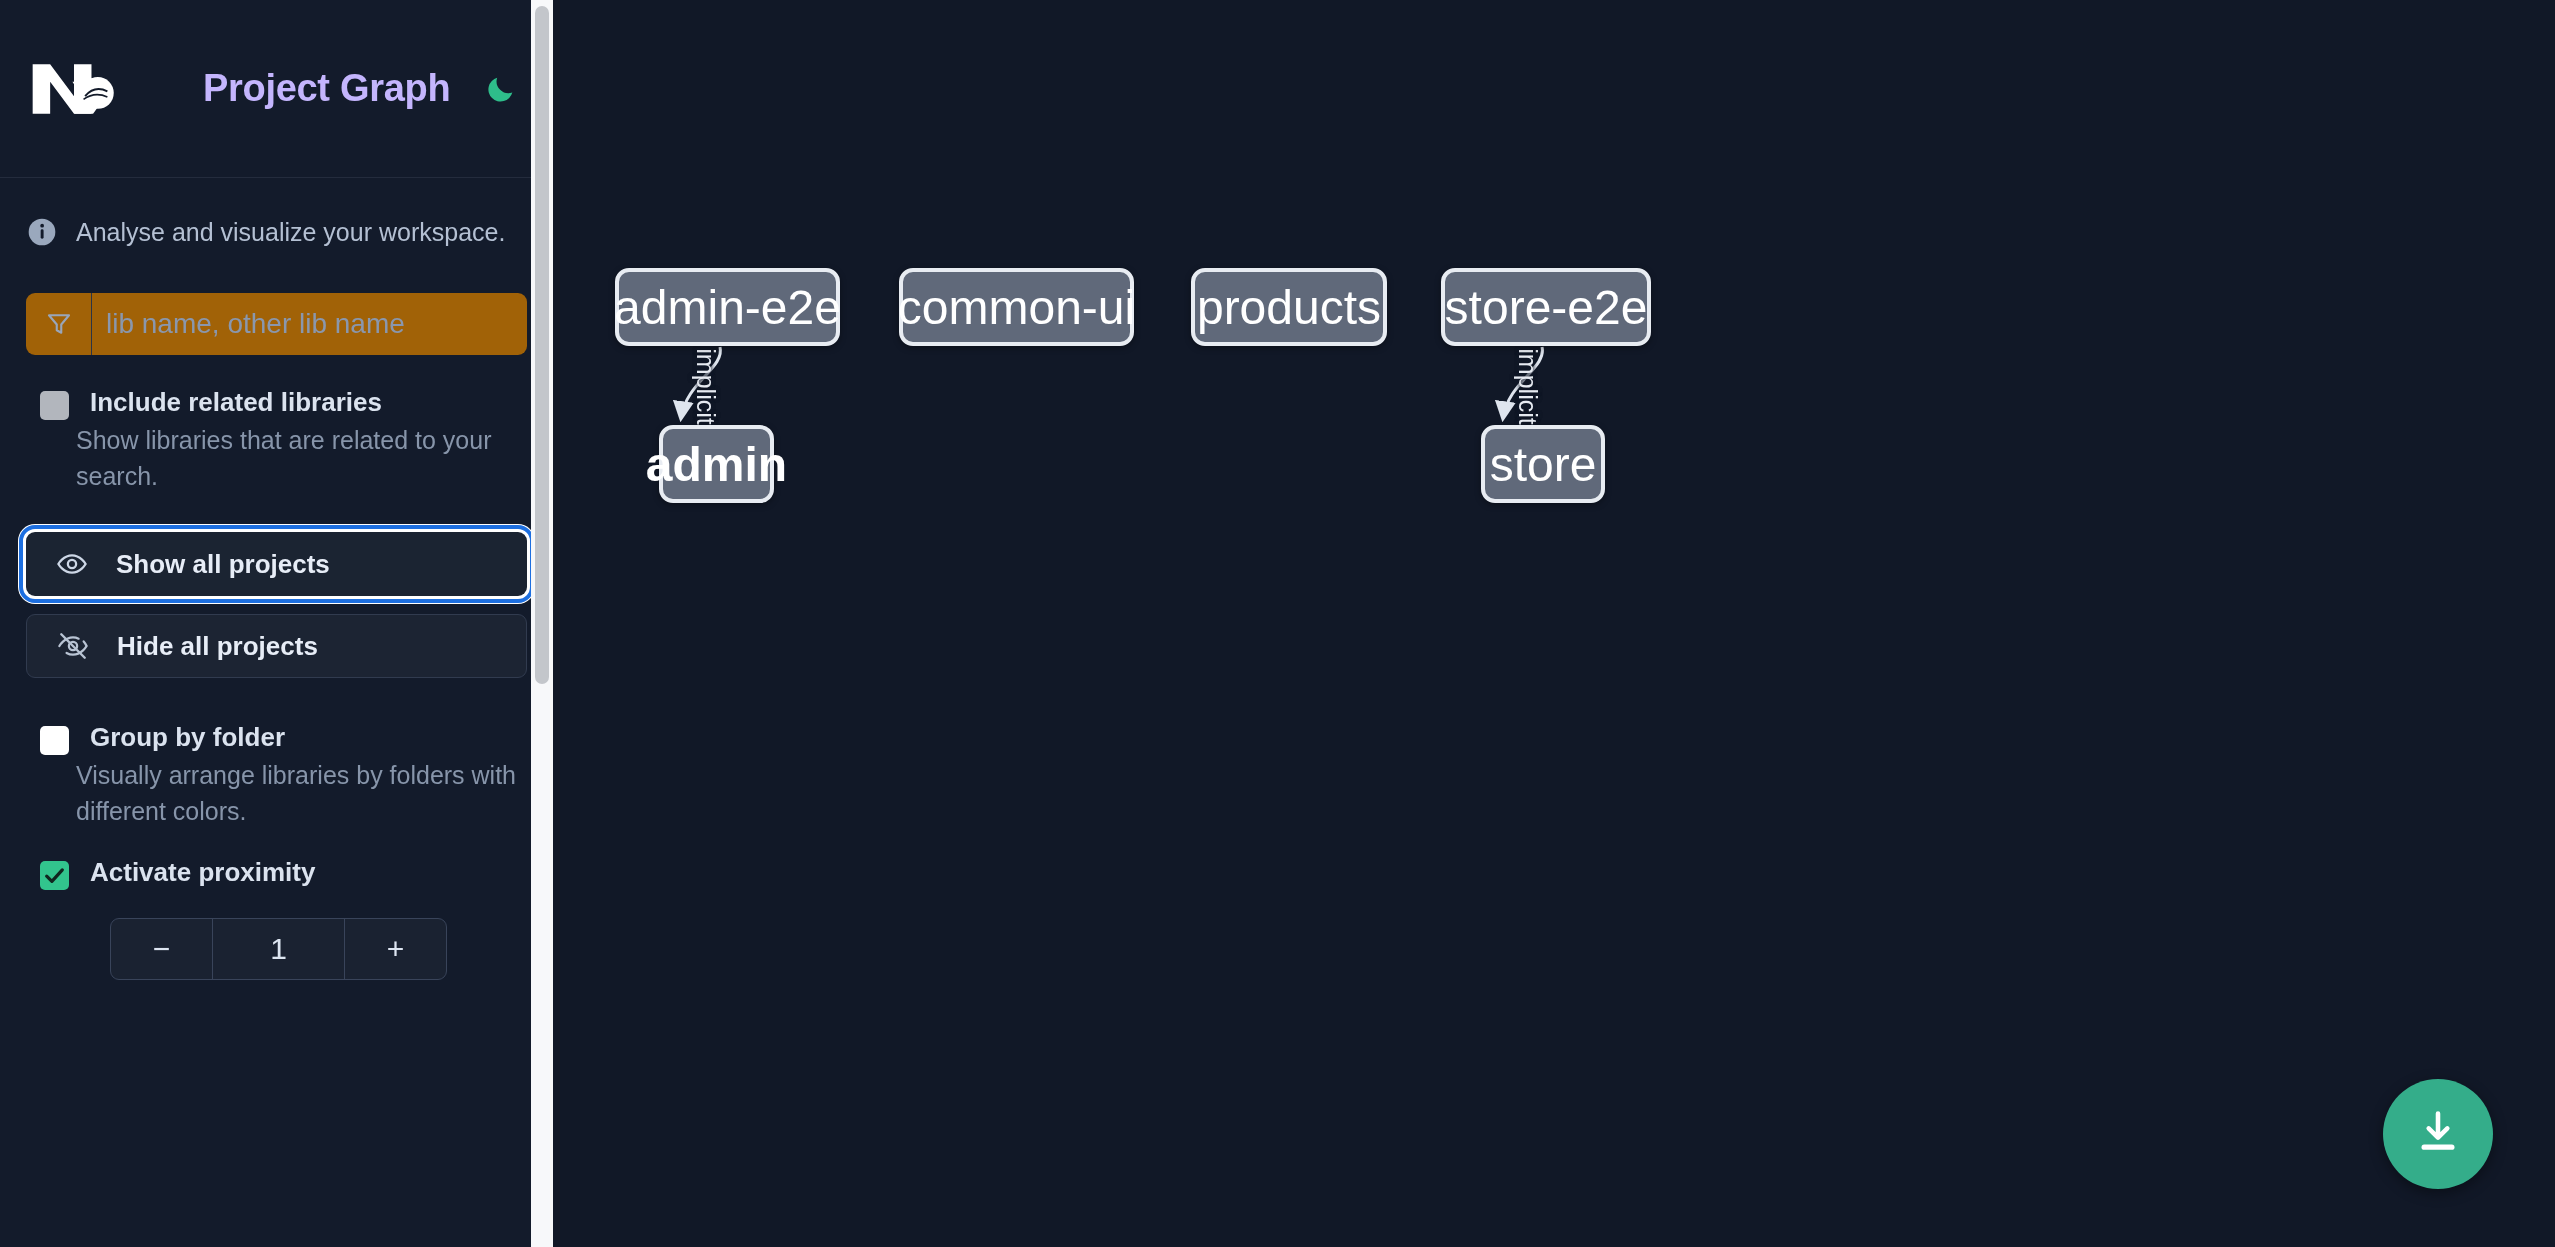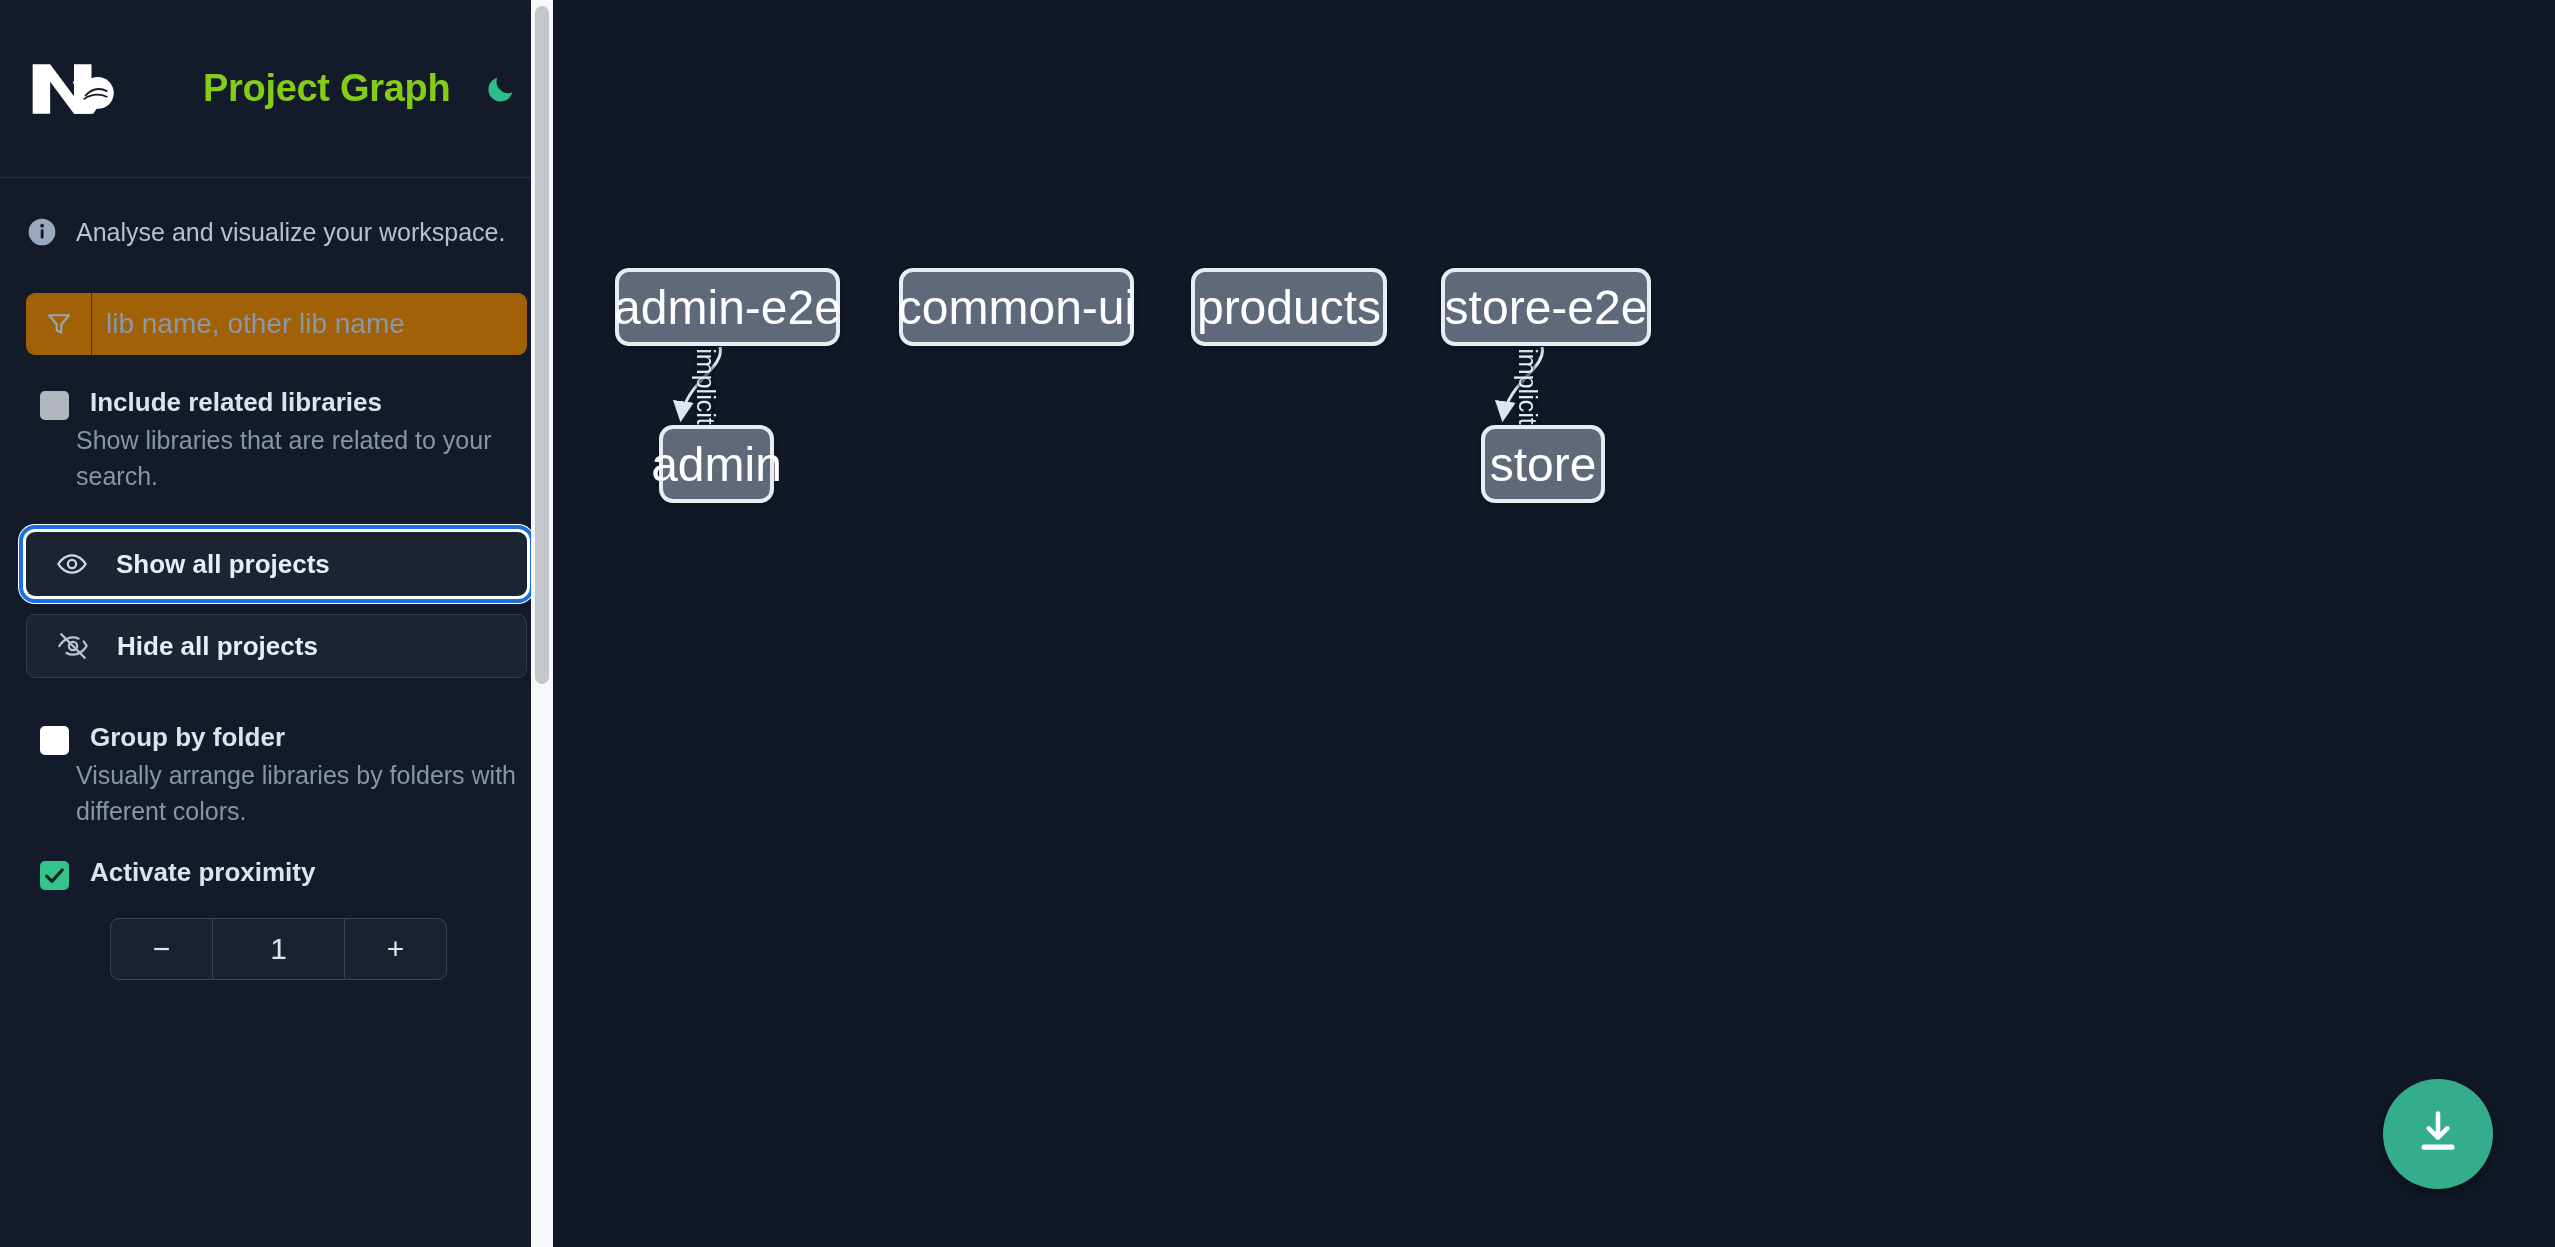--- a/index.html
+++ b/index.html
@@ -20,21 +20,21 @@
     overflow: hidden;
   }
   .sb-header {
     height: 178px;
     display: flex; align-items: center;
     padding-left: 26px;
     border-bottom: 1px solid #242c3d;
   }
   .nx-logo { width: 96px; height: 62px; flex: 0 0 96px; }
   .app-title {
-    font-size: 38px; font-weight: 700; color: #84cc16;
+    font-size: 38px; font-weight: 700; color: #c4b5fd;
     margin-left: 81px; letter-spacing: -0.3px; white-space: nowrap;
   }
   .theme-toggle {
     margin-left: 31px; width: 40px; height: 40px;
     display: flex; align-items: center; justify-content: center;
     cursor: pointer;
   }
 
   .sb-body { padding: 0 0 0 0; }
 
@@ -300,21 +300,21 @@
       <path d="M989 347 C 994 368, 955 382, 950 418" fill="none" stroke="#dfe5ee" stroke-width="3" marker-end="url(#arrow)"></path>
     </svg>
 
     <div class="edge-label" style="left:114px; top:372px;">implicit</div>
     <div class="edge-label" style="left:936px; top:372px;">implicit</div>
 
     <div class="node" style="left:62px;  top:268px; width:225px; height:78px;">admin-e2e</div>
     <div class="node" style="left:346px; top:268px; width:235px; height:78px;">common-ui</div>
     <div class="node" style="left:638px; top:268px; width:196px; height:78px;">products</div>
     <div class="node" style="left:888px; top:268px; width:210px; height:78px;">store-e2e</div>
-    <div class="node" style="left:106px; top:425px; width:115px; height:78px;">admin</div>
+    <div class="node" style="left:106px; top:425px; width:115px; height:78px;font-weight:bold;">admin</div>
     <div class="node" style="left:928px; top:425px; width:124px; height:78px;">store</div>
 
     <div class="fab">
       <span>
         <svg width="52" height="52" viewBox="0 0 24 24">
           <path d="M12 3.5v10.5M12 14.6l-4.3-4.3M12 14.6l4.3-4.3" fill="none" stroke="#ffffff" stroke-width="2.1" stroke-linecap="round" stroke-linejoin="round"></path>
           <line x1="5.6" y1="19" x2="18.4" y2="19" stroke="#ffffff" stroke-width="2.4" stroke-linecap="round"></line>
         </svg>
       </span>
     </div>

